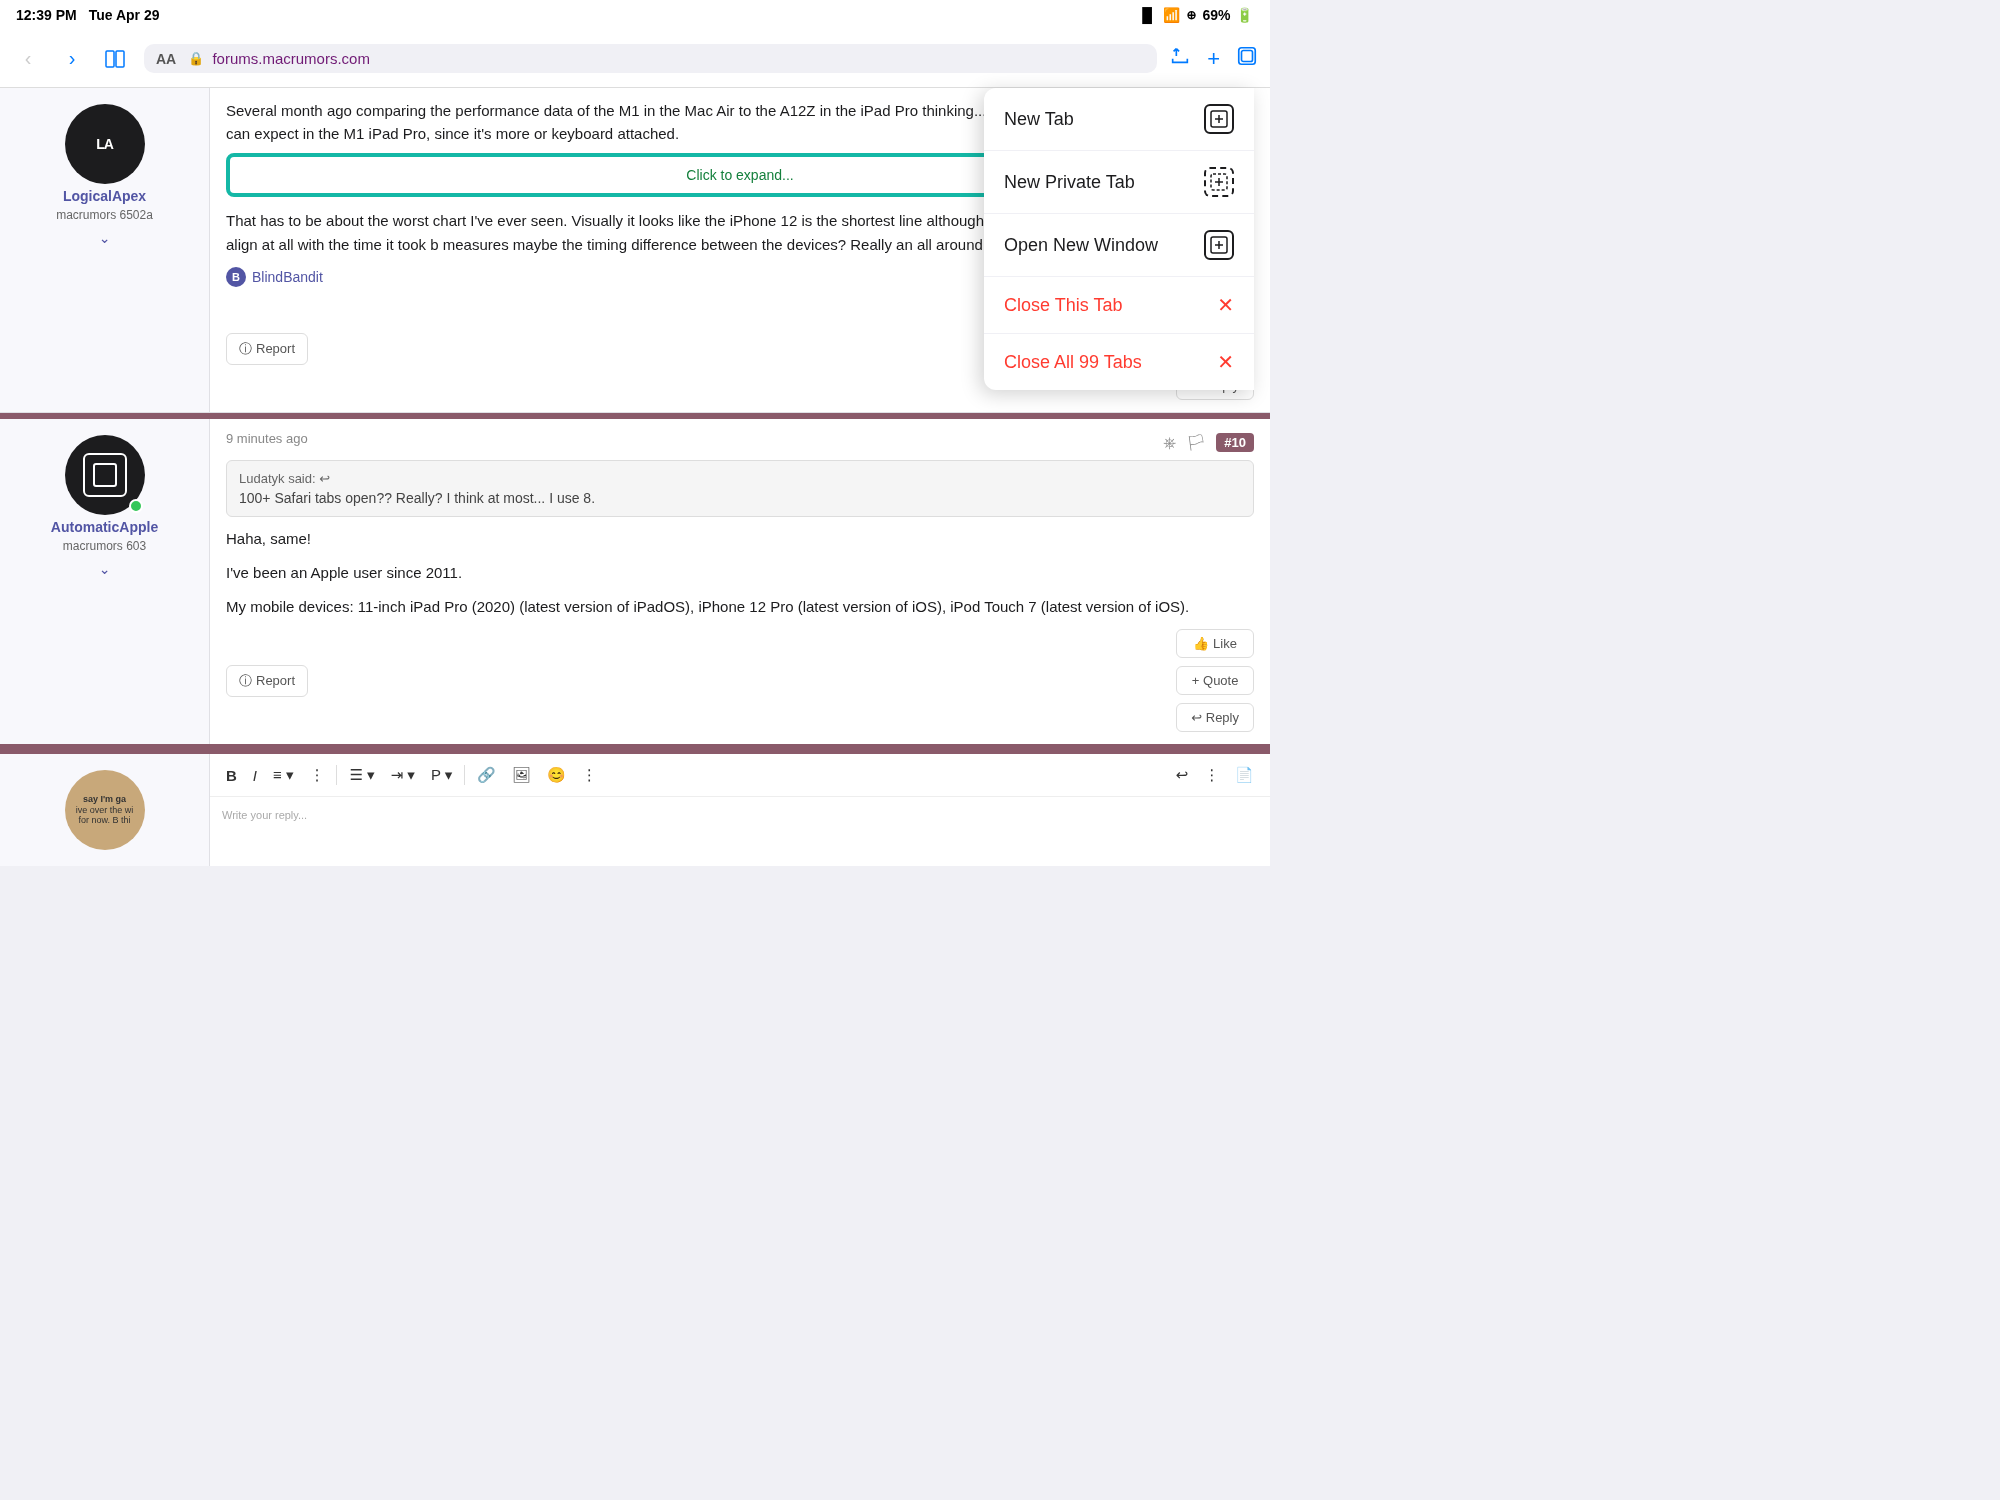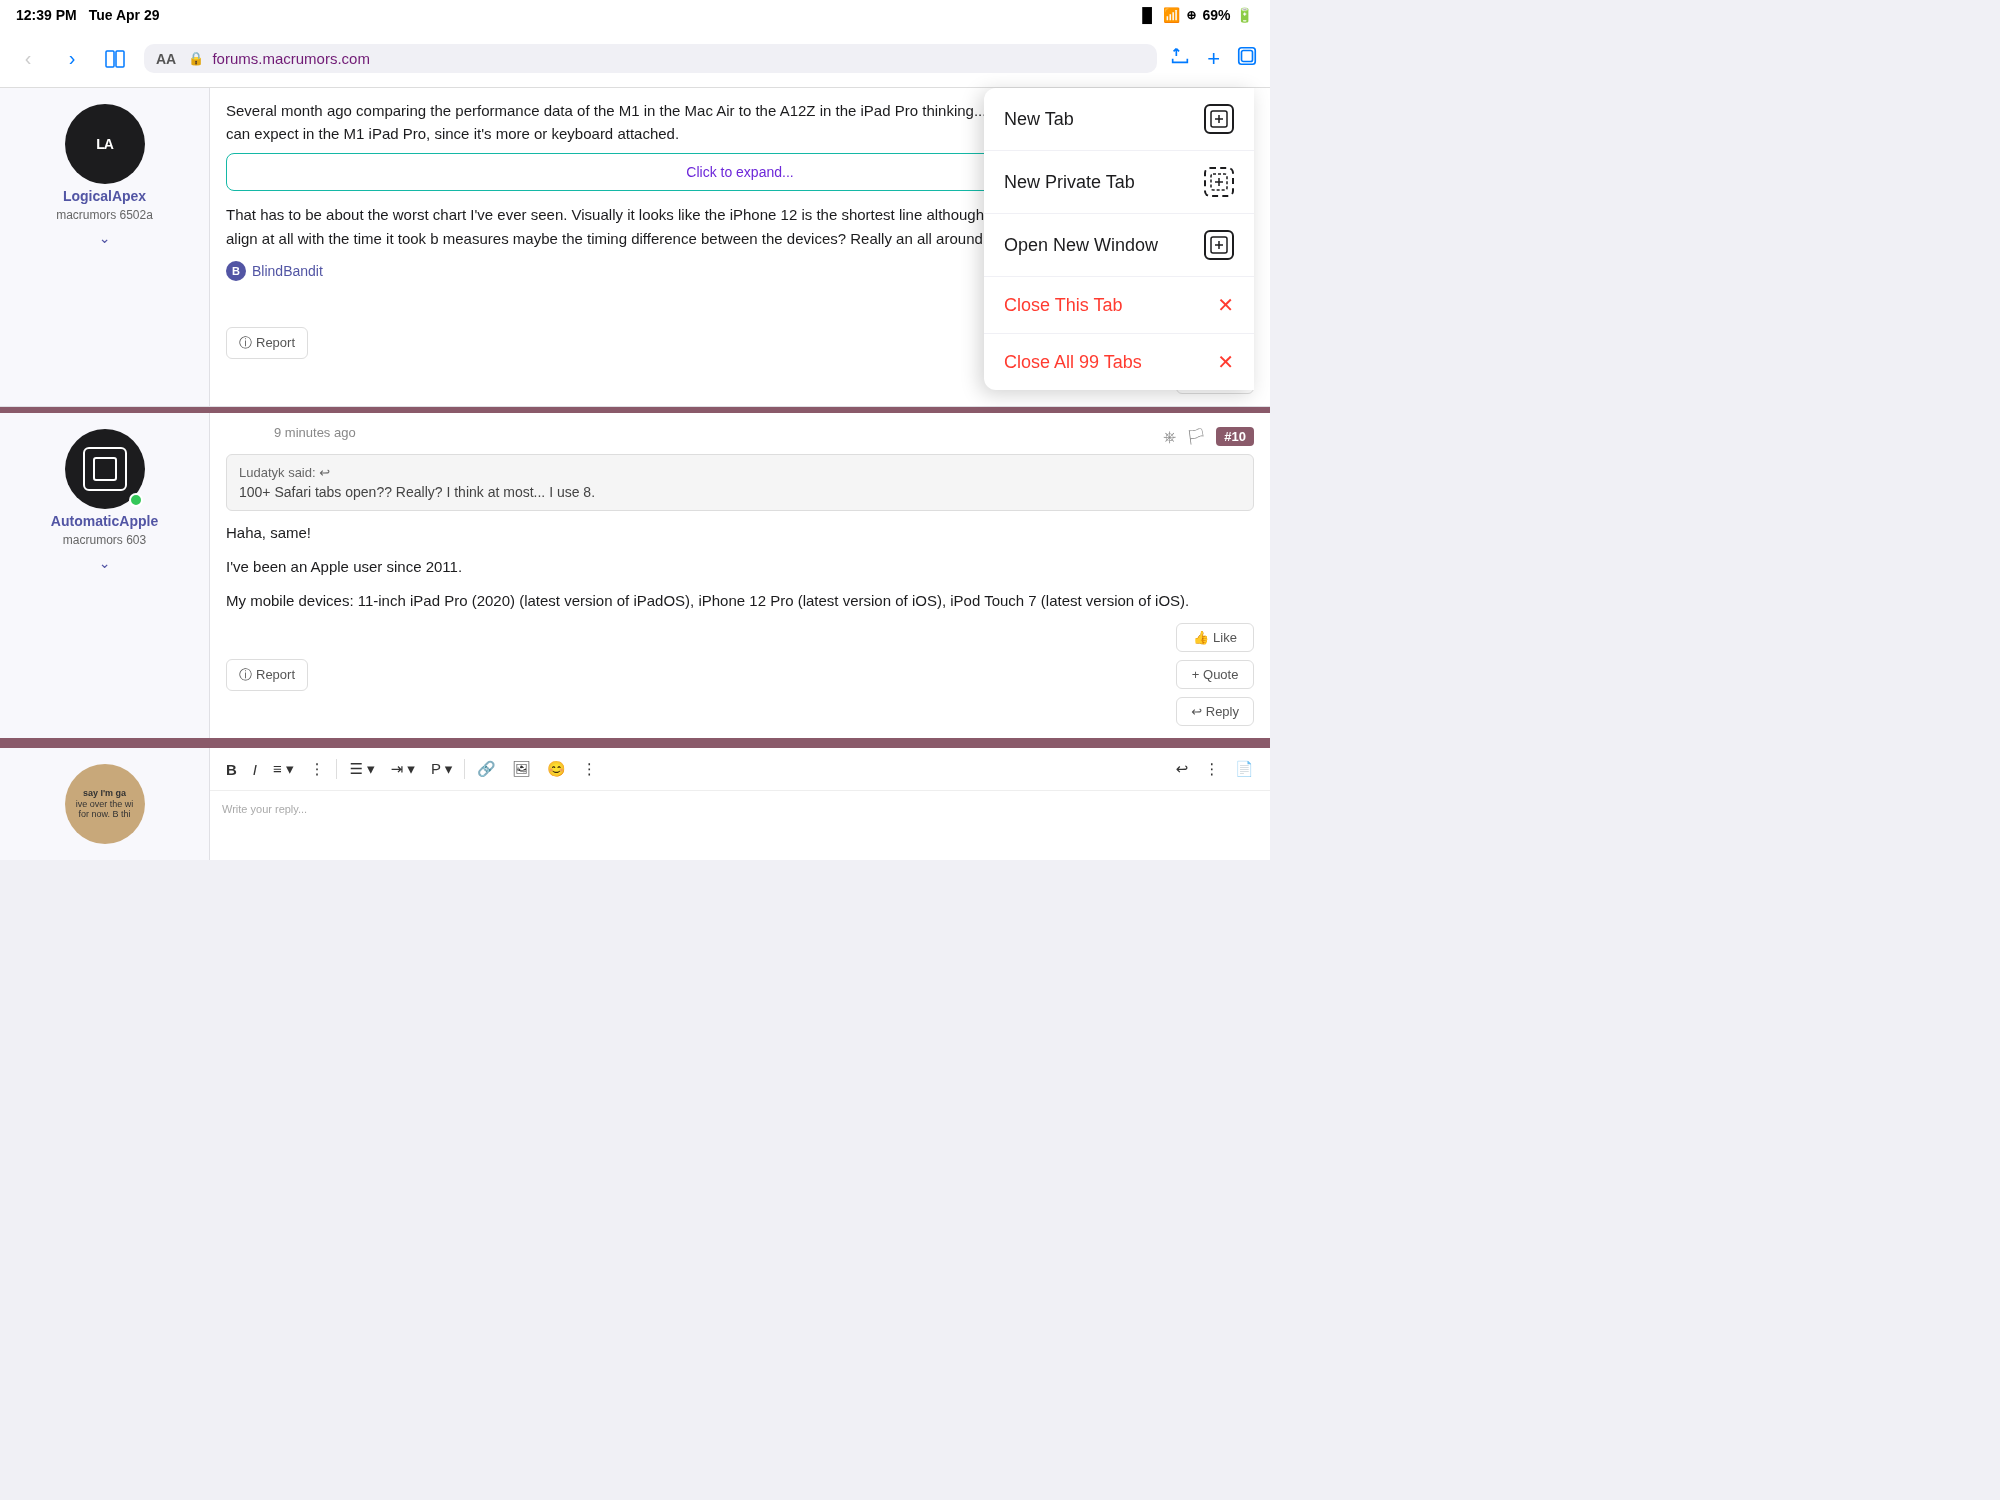--- a/index.html
+++ b/index.html
@@ -109,25 +109,25 @@
       flex: 1;
       padding: 12px 16px;
     }
     .post-text-clipped {
       font-size: 15px;
       color: #1c1c1e;
       line-height: 1.5;
       margin-bottom: 8px;
     }
     .expand-box {
-      border: 1px solid #14b8a6;
+      border: 4px solid #14b8a6;
       border-radius: 8px;
       padding: 10px;
       text-align: center;
-      color: #6d28d9;
+      color: #15803d;
       font-size: 14px;
       margin: 8px 0 12px 0;
       cursor: pointer;
     }
     .post-main-text {
       font-size: 15px;
       color: #1c1c1e;
       line-height: 1.6;
       margin-bottom: 10px;
     }
@@ -190,21 +190,20 @@
       width: 14px; height: 14px;
       background: #34C759;
       border-radius: 50%;
       border: 2px solid white;
     }
 
     .post-meta {
       font-size: 13px;
       color: #888;
       margin-bottom: 8px;
-      margin-left: 48px;
     }
     .post-num {
       background: #8a5a6a;
       color: white;
       border-radius: 4px;
       padding: 2px 8px;
       font-size: 13px;
       font-weight: 600;
     }
     .post-header-row {

